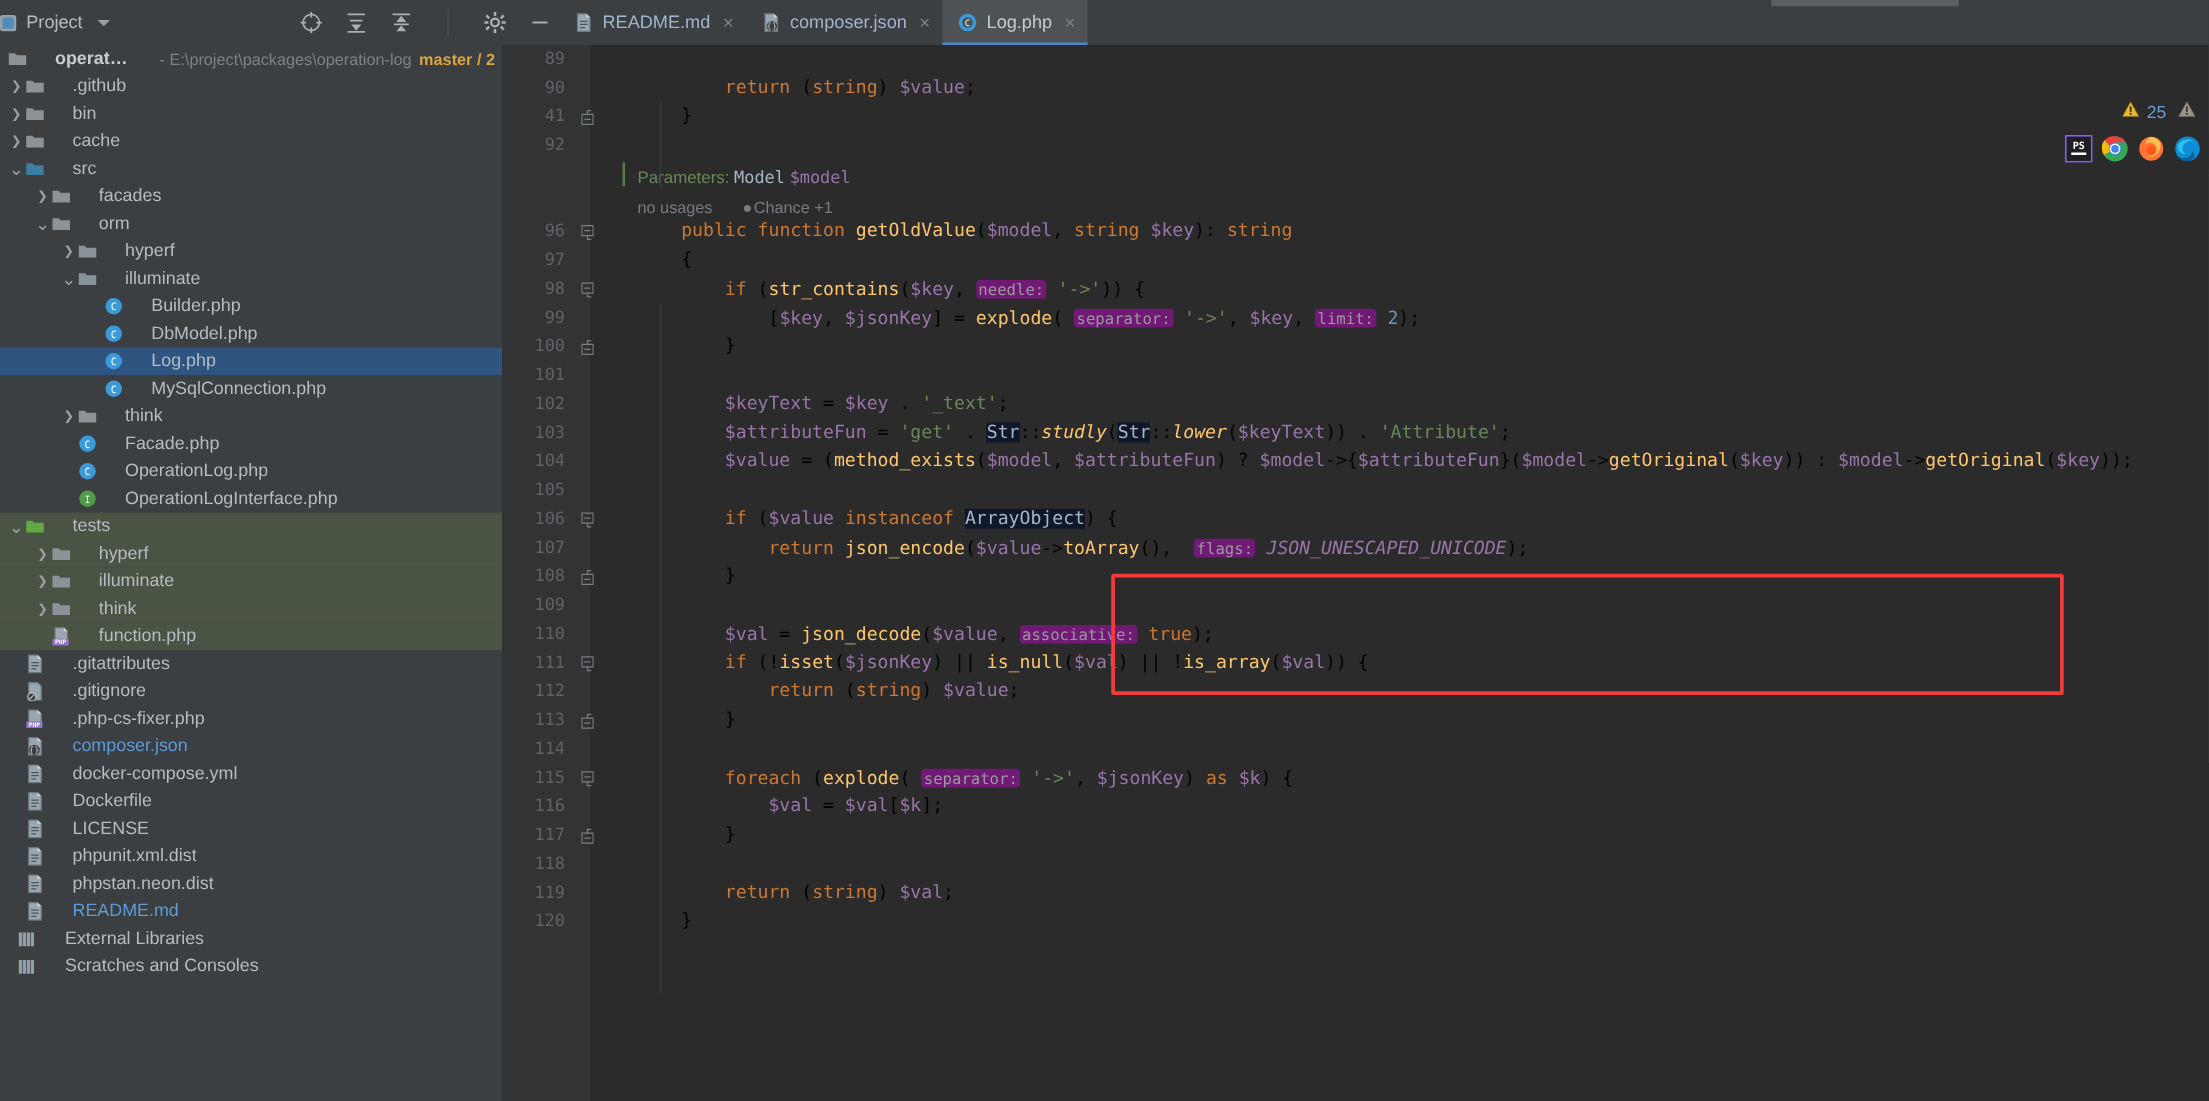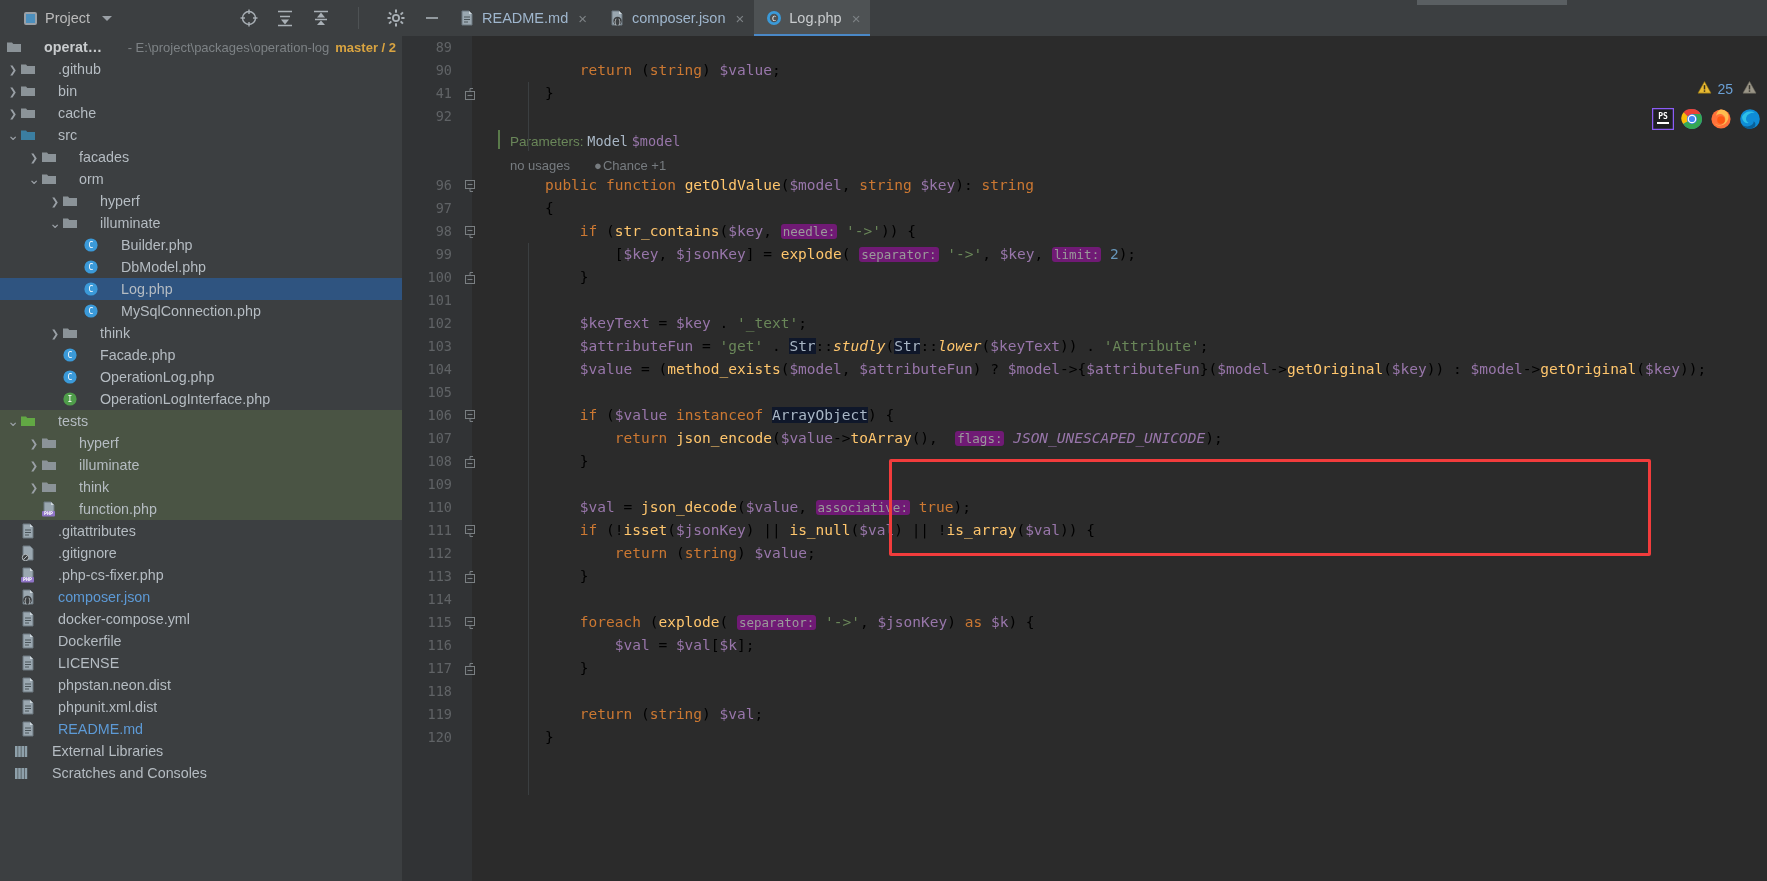--- a/index.html
+++ b/index.html
@@ -12,21 +12,21 @@
   }
   body { position:relative; }
 
   
   #topbar {
     position:absolute; left:0; top:0; width:1767px; height:36px;
     background:#3c3f41; display:flex; align-items:center;
   }
   #project-tool-label {
     display:flex; align-items:center; gap:8px;
-    padding-left:24px; width:120px; height:36px;
+    padding-left:0; width:120px; height:36px;
   }
   .proj-square {
     width:13px; height:13px; border:2px solid #9aa0a6; background:#4c8fbd;
     border-radius:2px; flex:none;
   }
   #project-tool-label .txt { color:#bbbbbb; font-size:14.5px; }
   .caret-down {
     width:0;height:0;border-left:5px solid transparent;border-right:5px solid transparent;
     border-top:5px solid #9aa0a6; margin-left:4px;
   }
@@ -501,34 +501,34 @@
         <span class="arrow none"></span>
         <span class="g"><svg viewBox="0 0 16 16" width="16" height="16">
             <path d="M3 1h7l3 3v11H3z" fill="#9aa7b0" stroke="#6d7880"></path>
             <path d="M10 1v3h3" fill="#cfd8dd"></path>
             <g stroke="#4a5459" stroke-width="1">
               <line x1="5" y1="7" x2="11" y2="7"></line>
               <line x1="5" y1="9.5" x2="11" y2="9.5"></line>
               <line x1="5" y1="12" x2="9" y2="12"></line>
             </g>
           </svg></span>
+        <span class="lbl">phpunit.xml.dist</span>
+      </div>
+      <div class="row" style="padding-left: 6px;">
+        <span class="arrow none"></span>
+        <span class="g"><svg viewBox="0 0 16 16" width="16" height="16">
+            <path d="M3 1h7l3 3v11H3z" fill="#9aa7b0" stroke="#6d7880"></path>
+            <path d="M10 1v3h3" fill="#cfd8dd"></path>
+            <g stroke="#4a5459" stroke-width="1">
+              <line x1="5" y1="7" x2="11" y2="7"></line>
+              <line x1="5" y1="9.5" x2="11" y2="9.5"></line>
+              <line x1="5" y1="12" x2="9" y2="12"></line>
+            </g>
+          </svg></span>
         <span class="lbl">phpstan.neon.dist</span>
-      </div>
-      <div class="row" style="padding-left: 6px;">
-        <span class="arrow none"></span>
-        <span class="g"><svg viewBox="0 0 16 16" width="16" height="16">
-            <path d="M3 1h7l3 3v11H3z" fill="#9aa7b0" stroke="#6d7880"></path>
-            <path d="M10 1v3h3" fill="#cfd8dd"></path>
-            <g stroke="#4a5459" stroke-width="1">
-              <line x1="5" y1="7" x2="11" y2="7"></line>
-              <line x1="5" y1="9.5" x2="11" y2="9.5"></line>
-              <line x1="5" y1="12" x2="9" y2="12"></line>
-            </g>
-          </svg></span>
-        <span class="lbl">phpunit.xml.dist</span>
       </div>
       <div class="row" style="padding-left: 6px;">
         <span class="arrow none"></span>
         <span class="g"><svg viewBox="0 0 16 16" width="16" height="16">
             <path d="M3 1h7l3 3v11H3z" fill="#9aa7b0" stroke="#6d7880"></path>
             <path d="M10 1v3h3" fill="#cfd8dd"></path>
             <g stroke="#4a5459" stroke-width="1">
               <line x1="5" y1="7" x2="11" y2="7"></line>
               <line x1="5" y1="9.5" x2="11" y2="9.5"></line>
               <line x1="5" y1="12" x2="9" y2="12"></line>

